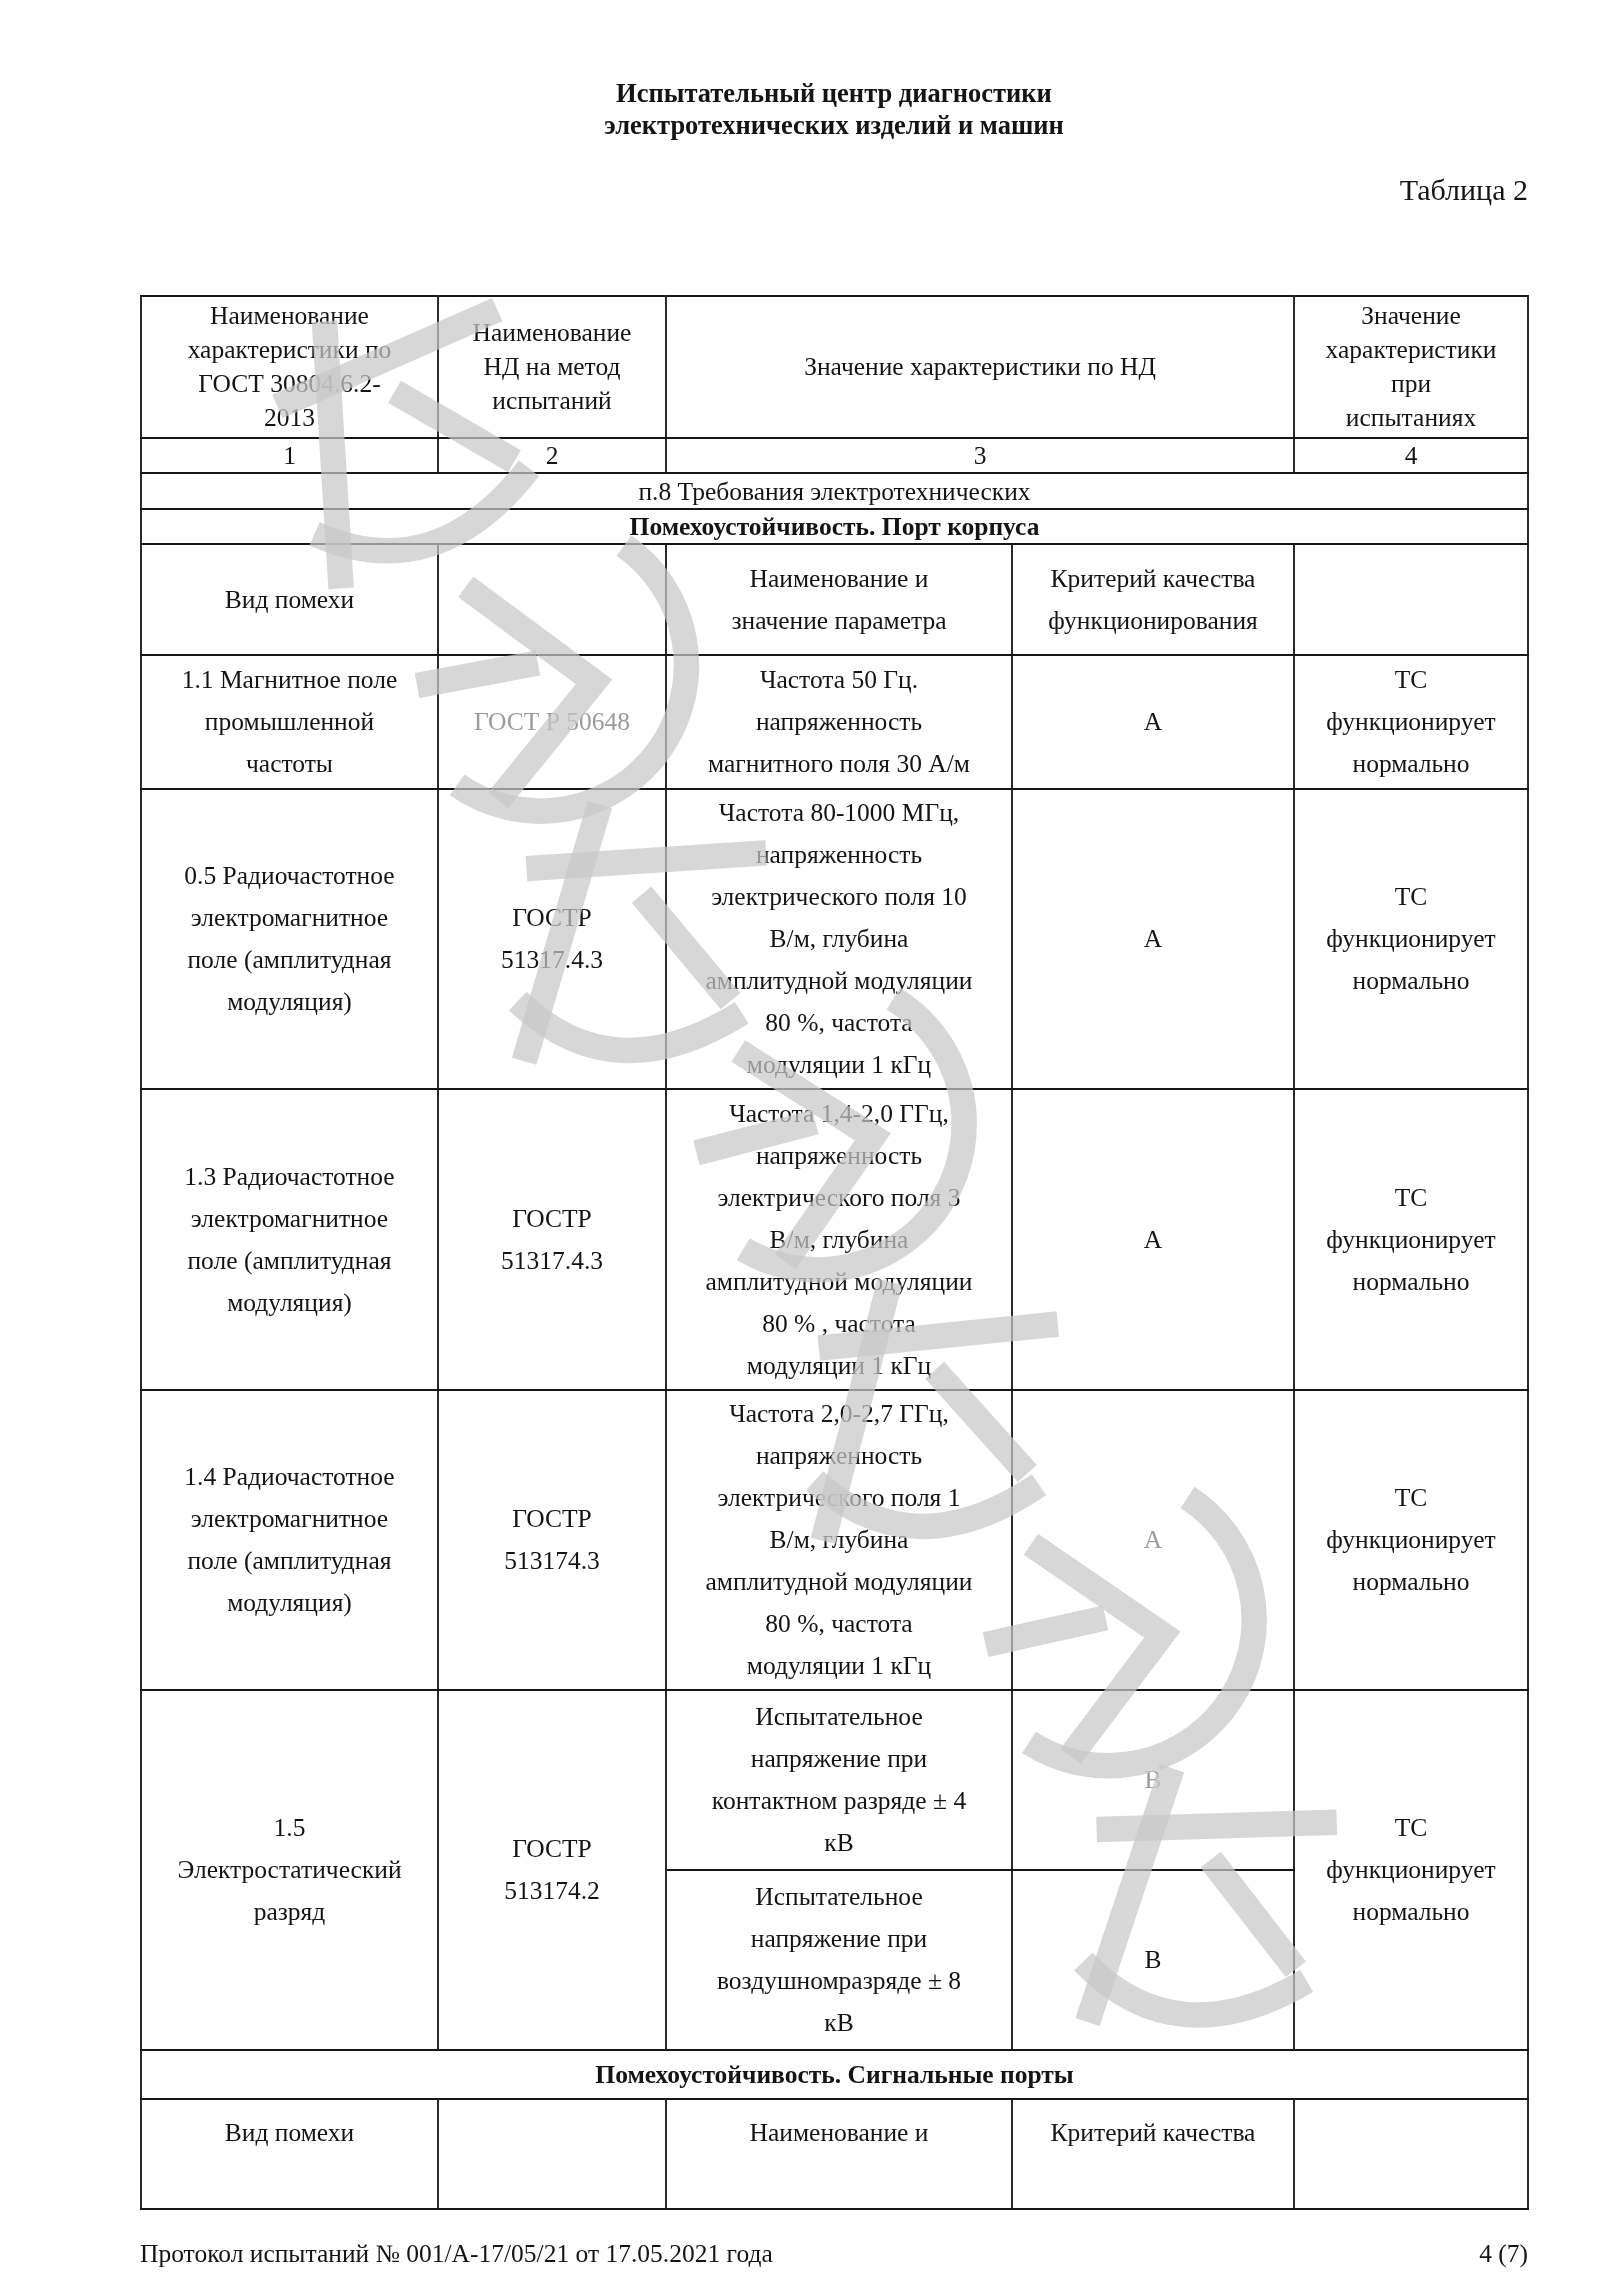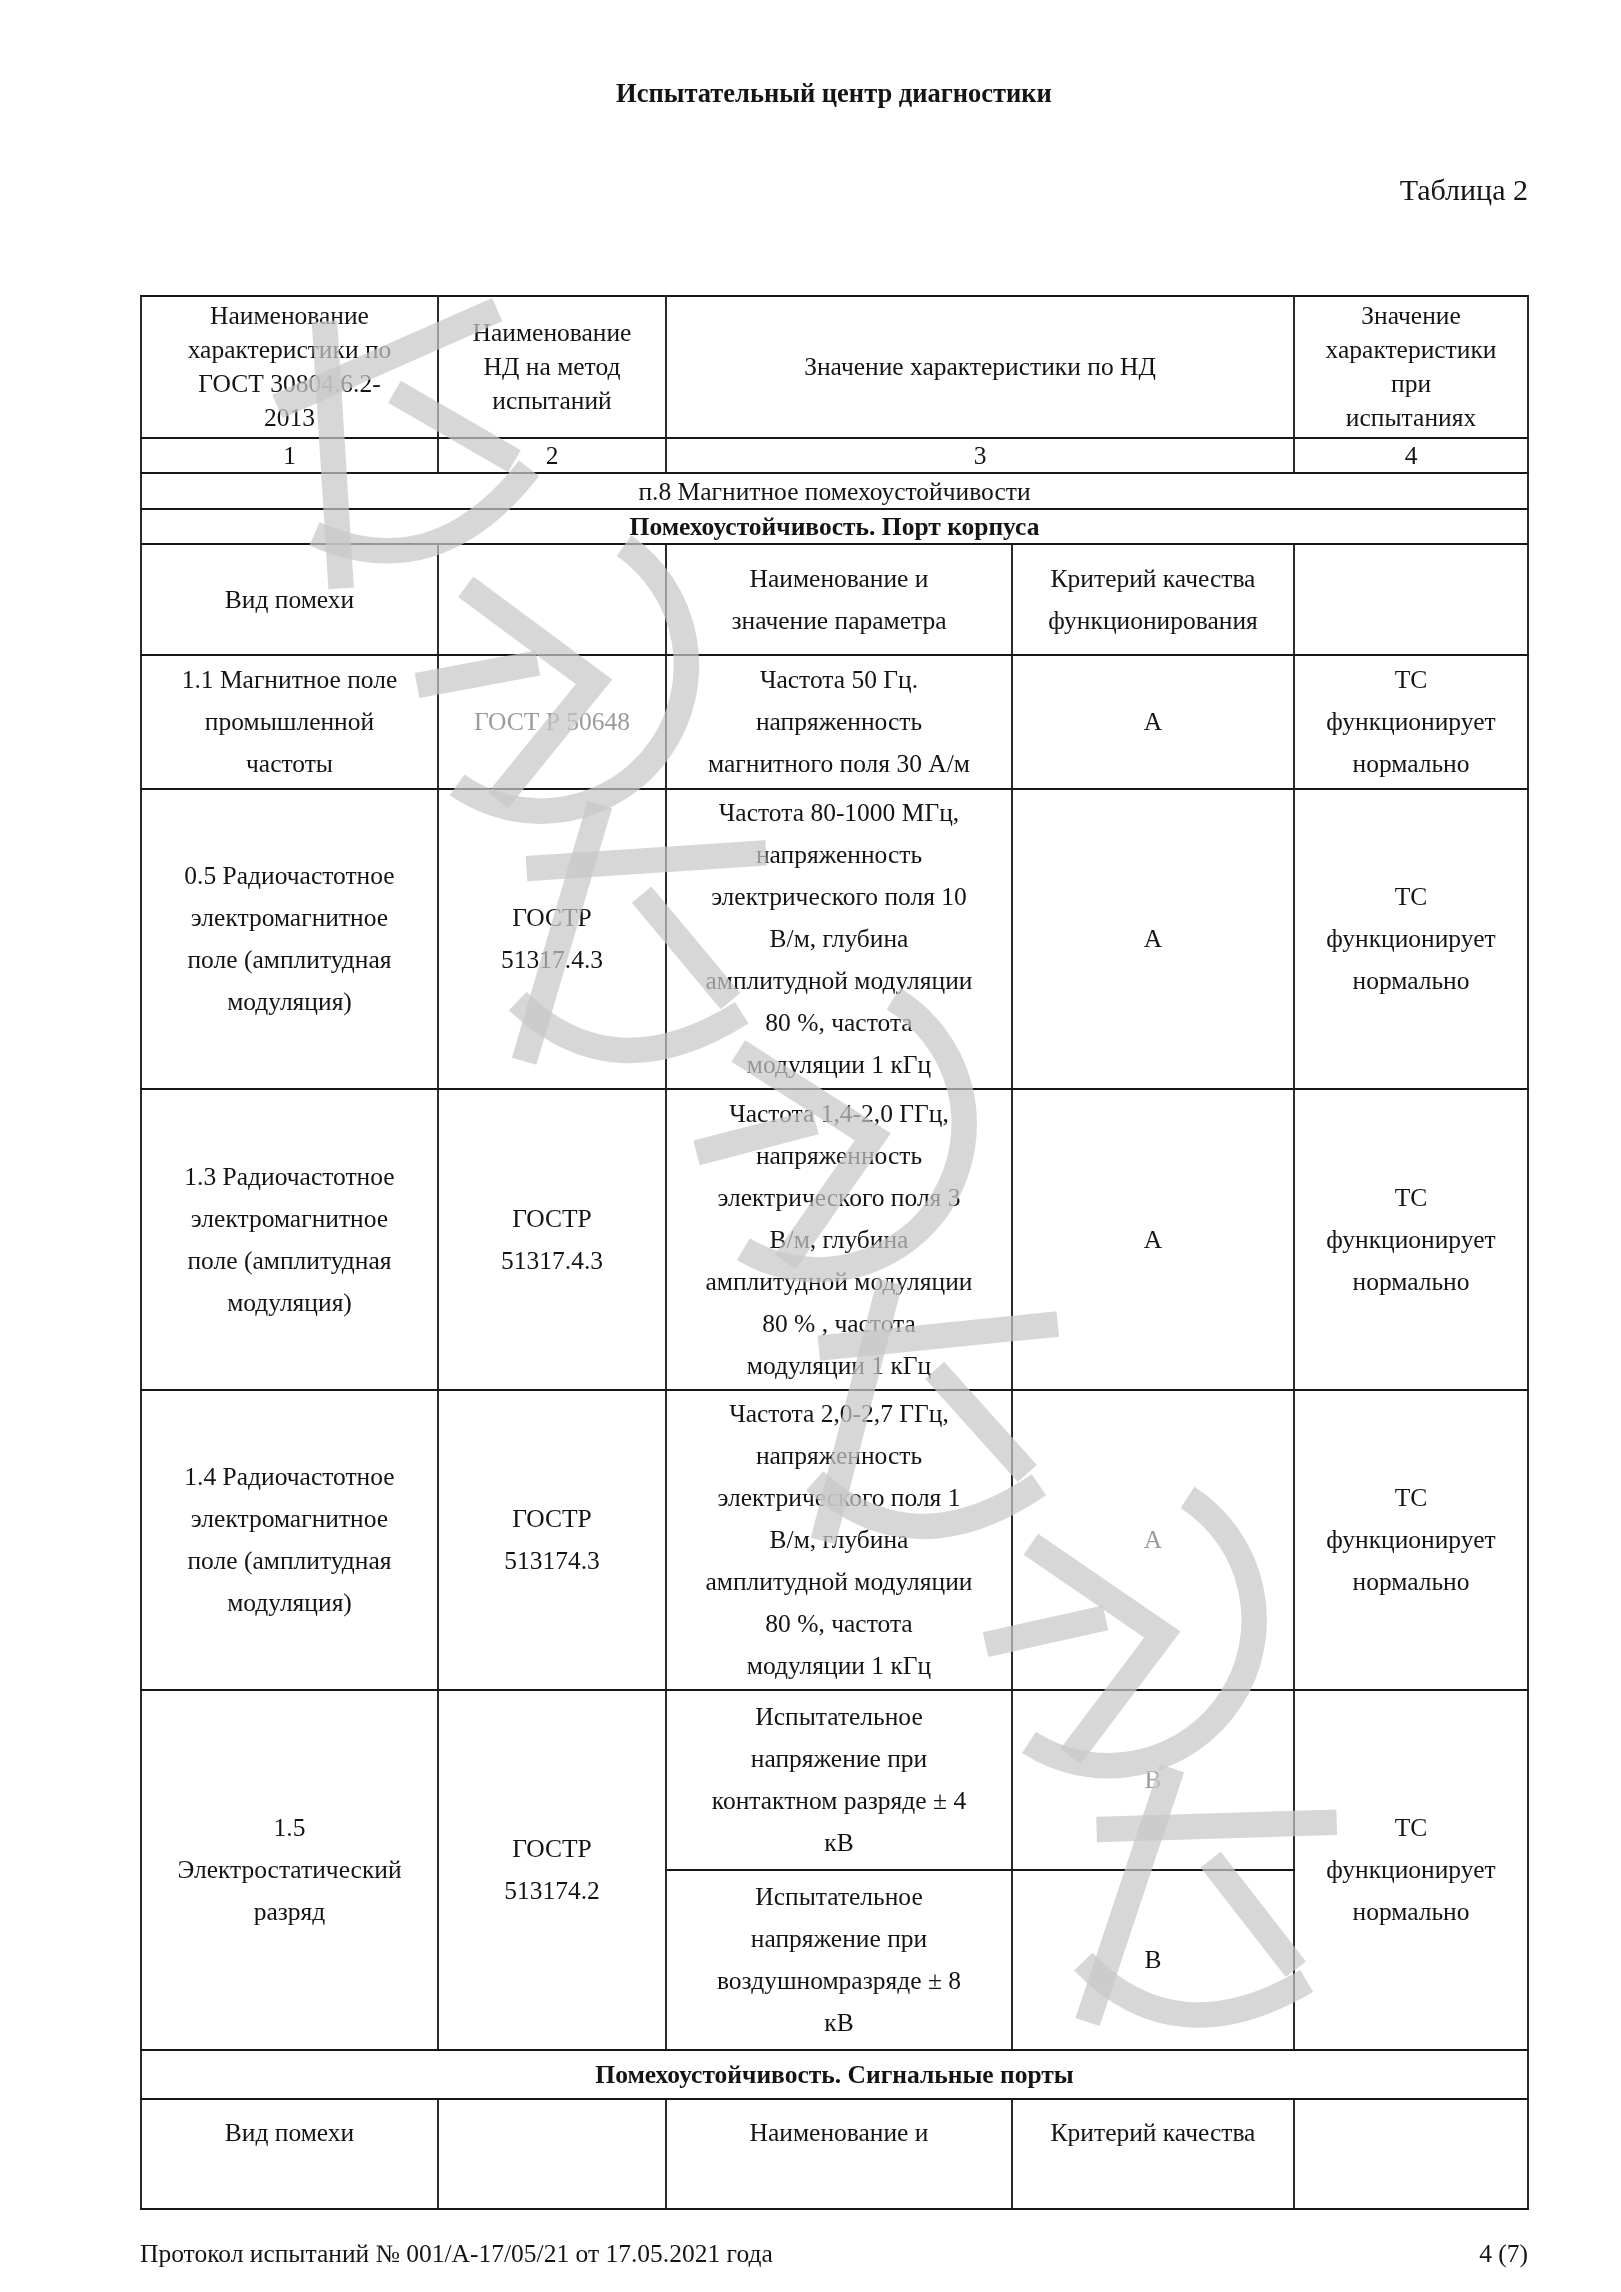--- a/index.html
+++ b/index.html
@@ -53,20 +53,21 @@
     z-index:5;pointer-events:none;
   }
 </style>
 </head>
 <body>
 
 <div class="page">
 
   <div class="doc-header">
     <div>Испытательный центр диагностики</div>
+    <div>электротехнических изделий и машин</div>
   </div>
 
   <div class="table-label">Таблица 2</div>
 
   <table class="results">
     <colgroup>
       <col style="width:297px">
         <col style="width:228px">
         <col style="width:346px">
         <col style="width:282px">
@@ -90,21 +91,21 @@
     </tr>
 
     <tr class="r-nums" style="height:35px">
       <td>1</td>
       <td>2</td>
       <td colspan="2">3</td>
       <td>4</td>
     </tr>
 
     <tr class="r-sect" style="height:36px">
-      <td colspan="5">п.8 Магнитное помехоустойчивости</td>
+      <td colspan="5">п.8 Требования электротехнических</td>
     </tr>
 
     <tr class="r-sect" style="height:34px">
       <td colspan="5" class="bold">Помехоустойчивость. Порт корпуса</td>
     </tr>
 
     <tr style="height:111px">
       <td>Вид помехи</td>
       <td></td>
       <td>Наименование и

